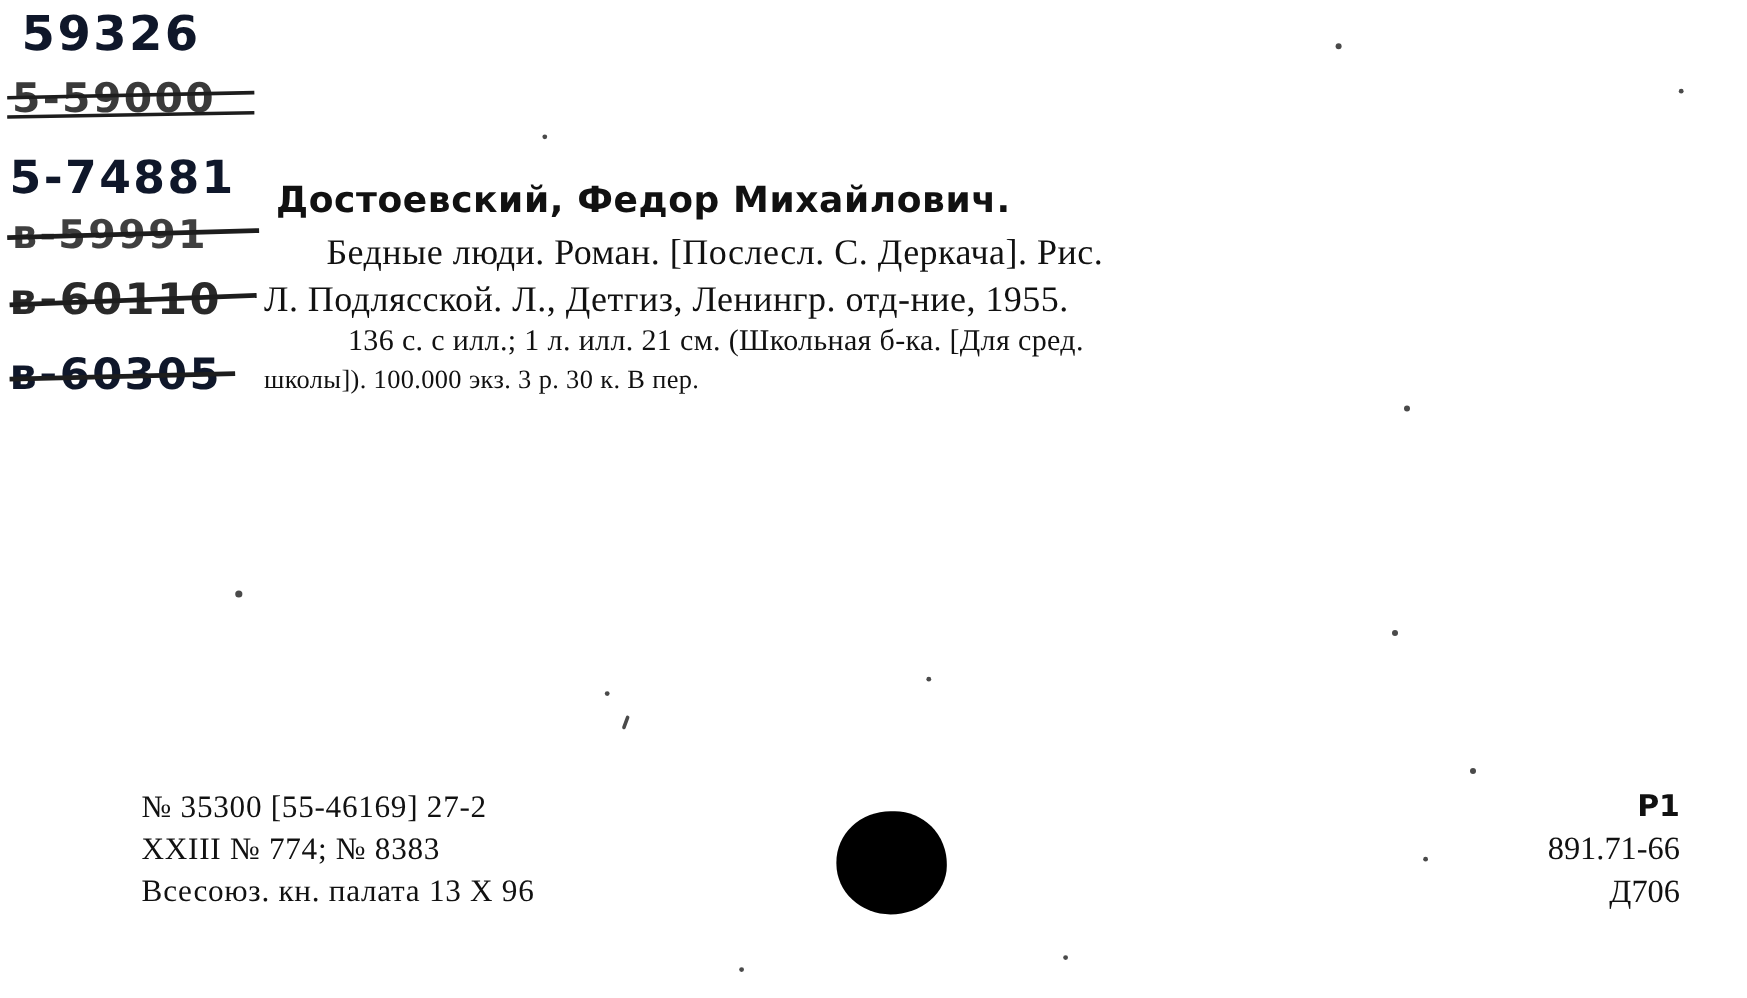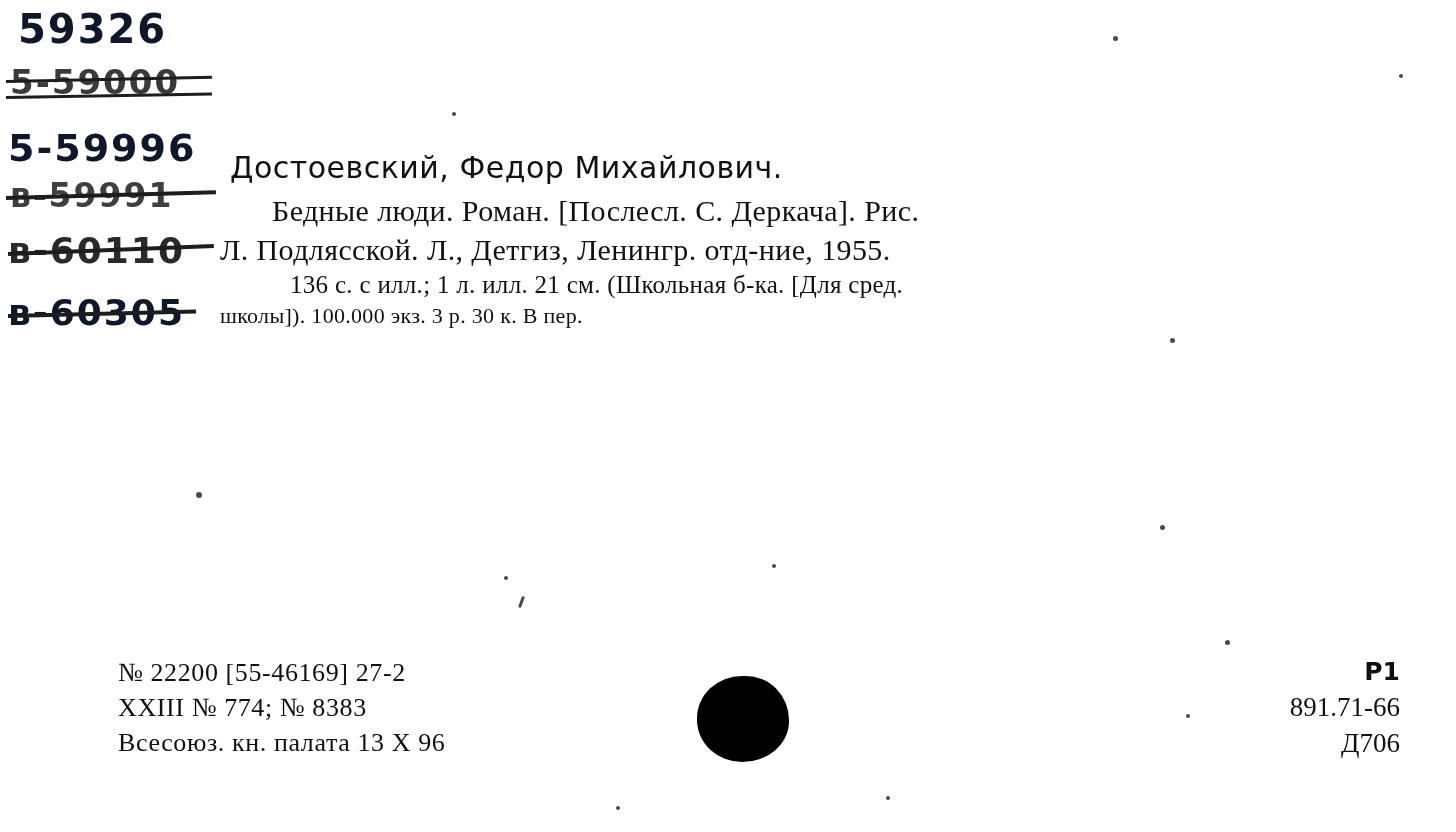--- a/index.html
+++ b/index.html
@@ -53,21 +53,21 @@
 
   
   .entry {
     position: absolute;
     left: 220px;
     top: 150px;
     width: 1190px;
   }
   .entry-author {
     font-family: "DejaVu Sans", sans-serif;
-    font-weight: 400;
+    font-weight: 700;
     font-size: 30px;
     letter-spacing: 0.5px;
     margin: 0 0 6px 10px;
     white-space: nowrap;
   }
   .entry-body {
     font-size: 30px;
     line-height: 1.30;
     text-align: justify;
     margin: 0;
@@ -125,21 +125,21 @@
 </head>
 <body>
 
 <div class="handwriting">
   <div class="hw-line hw-1">59326</div>
 
   <div class="hw-line hw-2">5-59000</div>
   <div class="strike s-2a"></div>
   <div class="strike s-2b"></div>
 
-  <div class="hw-line hw-3">5-59996</div>
+  <div class="hw-line hw-3">5-74881</div>
 
   <div class="hw-line hw-4">в-59991</div>
   <div class="strike s-4"></div>
 
   <div class="hw-line hw-5">в-60110</div>
   <div class="strike s-5"></div>
 
   <div class="hw-line hw-6">в-60305</div>
   <div class="strike s-6"></div>
 </div>
@@ -148,21 +148,21 @@
   <div class="entry-author">Достоевский, Федор Михайлович.</div>
   <div class="entry-body">
     <div class="entry-line line-title">Бедные люди. Роман.   [Послесл.  С.  Деркача].  Рис.</div>
     <div class="entry-line line-impr">Л. Подлясской.      Л., Детгиз, Ленингр. отд-ние, 1955.</div>
     <div class="entry-line line-coll">136 с. с илл.; 1 л. илл.    21 см.      (Школьная б-ка. [Для сред.</div>
     <div class="entry-line line-note">школы]). 100.000 экз. 3 р. 30 к. В пер.</div>
   </div>
 </div>
 
 <div class="footer-left">
-  <div>№ 22200  [55-46169]  27-2</div>
+  <div>№ 35300  [55-46169]  27-2</div>
   <div>XXIII № 774; № 8383</div>
   <div>Всесоюз. кн. палата 13 X 96</div>
 </div>
 
 <div class="footer-right">
   <div class="cls">Р1</div>
   <div>891.71-66</div>
   <div>Д706</div>
 </div>
 

